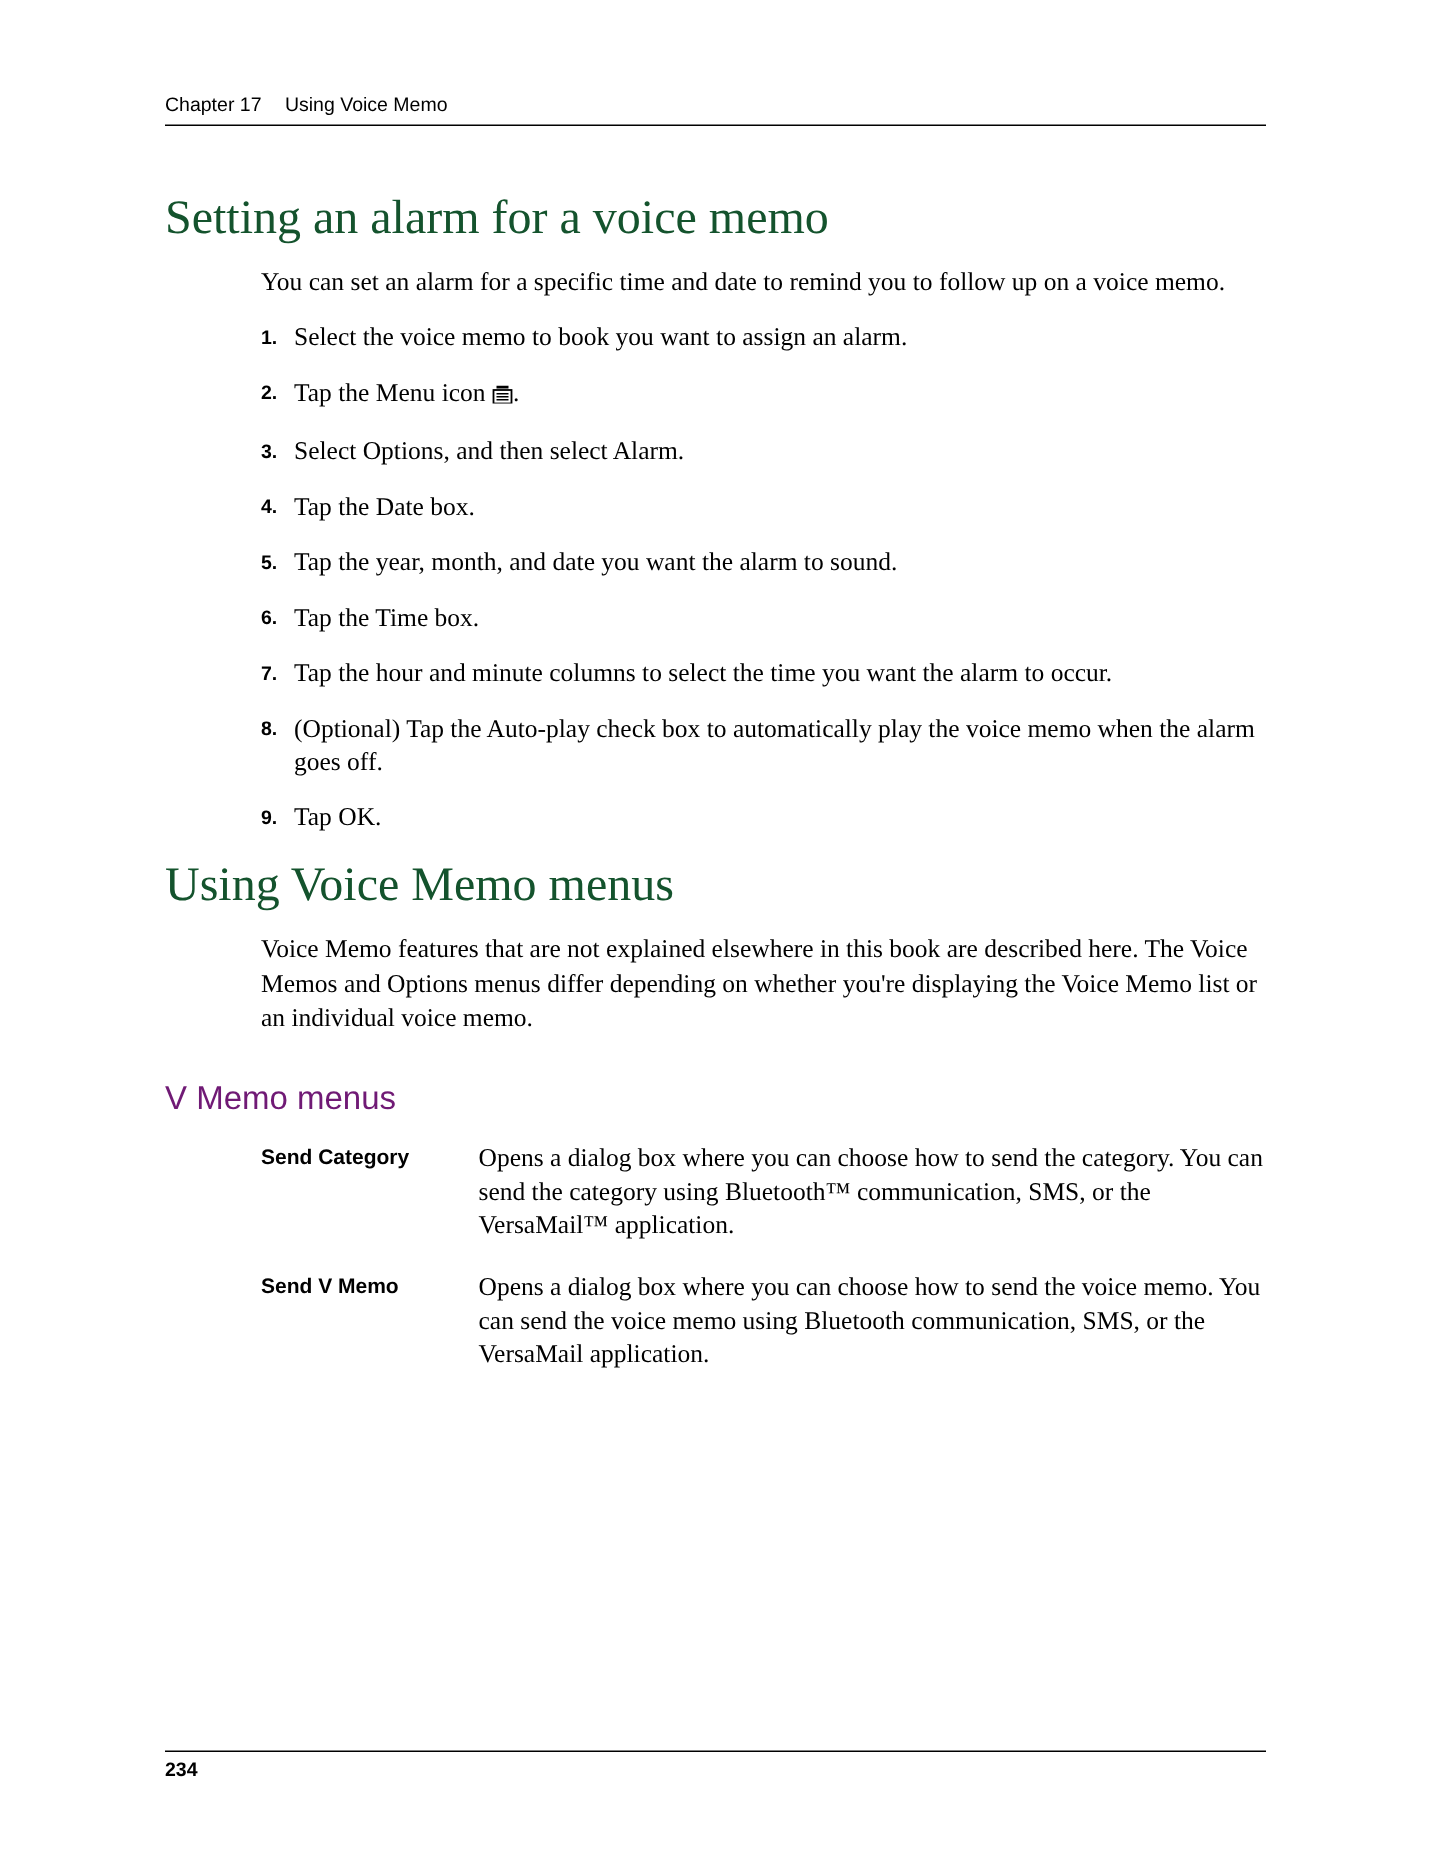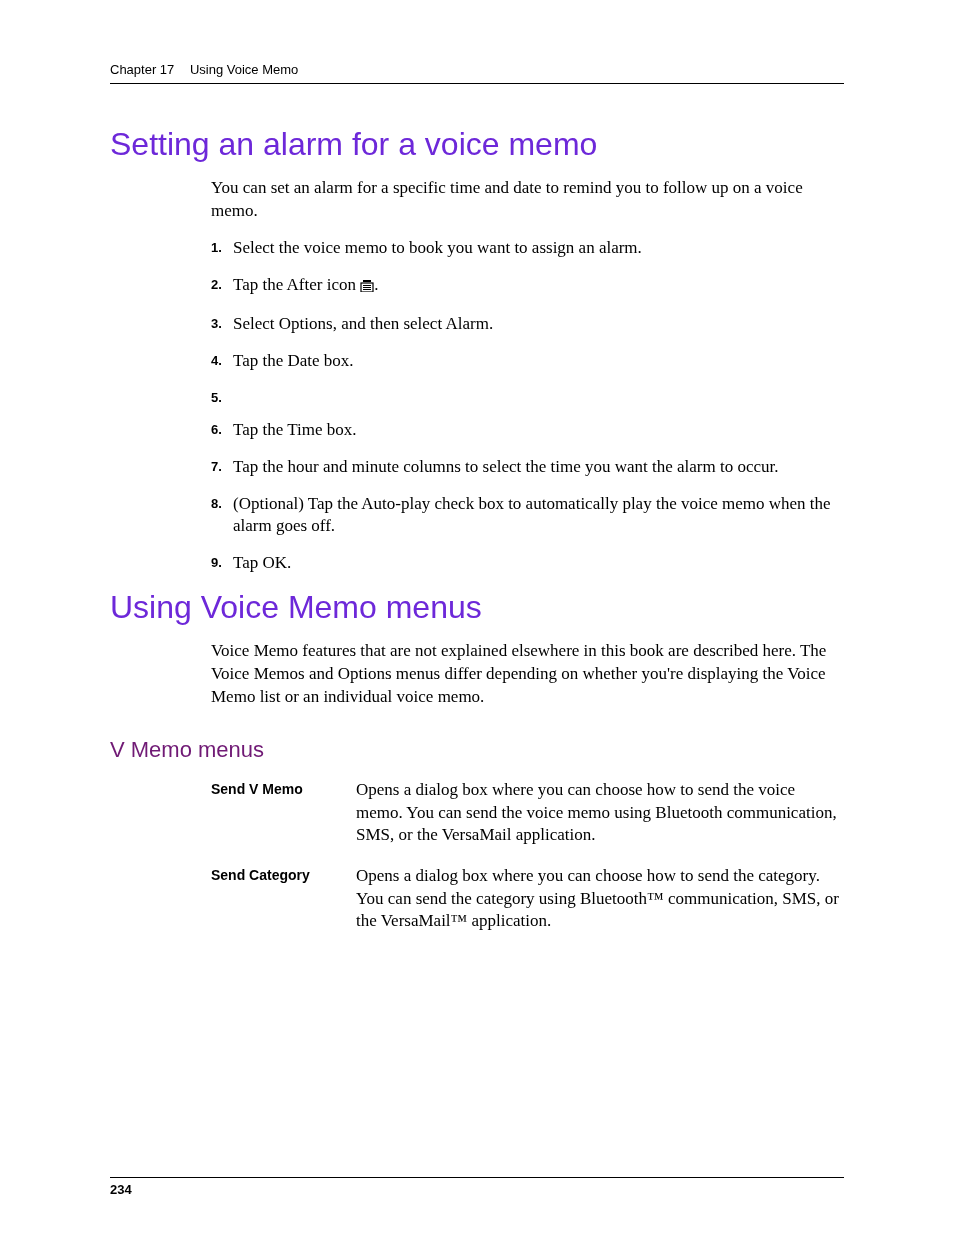--- a/index.html
+++ b/index.html
@@ -19,29 +19,29 @@
   .running-header {
     border-bottom: 1.5px solid #000;
     padding-bottom: 6px;
     margin-bottom: 42px;
     font-family: Arial, Helvetica, sans-serif;
     font-size: 13px;
   }
   .rh-chapter { display: inline; }
   .rh-title   { display: inline; }
   h1.section-title {
-    font-family: Liberation Sans, sans-serif;
+    font-family: Liberation Serif, serif;
     font-stretch: condensed;
     font-weight: 400;
-    color: #6d28d9;
+    color: #14532d;
     font-size: 32px;
     margin: 0 0 14px 0;
   }
   .body-indent {
-    margin-left: 101px;
+    margin-left: 64px;
   }
   p.body {
     font-size: 17px;
     line-height: 1.35;
     margin: 0 0 14px 0;
   }
   h3.proc-title {
     font-family: "Arial Narrow", Arial, Helvetica, sans-serif;
     font-stretch: condensed;
     font-weight: 600;
@@ -104,21 +104,21 @@
     padding-top: 2px;
   }
   .menu-desc {
     font-size: 17px;
     line-height: 1.33;
   }
   .page-footer {
     position: absolute;
     left: 110px;
     right: 110px;
-    bottom: 38px;
+    bottom: 48px;
     border-top: 1.5px solid #000;
     padding-top: 4px;
     font-family: Arial, Helvetica, sans-serif;
     font-weight: bold;
     font-size: 13px;
   }
   .gap-above-h1-2 { margin-top: 34px; }
 </style>
 </head>
 <body>
@@ -137,40 +137,41 @@
 
 
     <ol class="steps">
       <li>
         <span class="step-num">1.</span>
         <span class="step-text">Select the voice memo to book you want to assign an alarm.</span>
       </li>
       <li>
         <span class="step-num">2.</span>
         <span class="step-text">
-          <span>Tap the After icon </span><span class="menu-icon"><svg width="14" height="12" viewBox="0 0 14 12">
+          <span>Tap the Menu icon </span><span class="menu-icon"><svg width="14" height="12" viewBox="0 0 14 12">
                 <rect x="3" y="0" width="8" height="2" fill="#000"></rect>
                 <rect x="1" y="3" width="12" height="9" fill="none" stroke="#000" stroke-width="1.2"></rect>
                 <line x1="3" y1="5.5" x2="11" y2="5.5" stroke="#000" stroke-width="1"></line>
                 <line x1="3" y1="7.5" x2="11" y2="7.5" stroke="#000" stroke-width="1"></line>
                 <line x1="3" y1="9.5" x2="11" y2="9.5" stroke="#000" stroke-width="1"></line>
               </svg></span><span>.</span>
         </span>
       </li>
       <li>
         <span class="step-num">3.</span>
         <span class="step-text">Select Options, and then select Alarm.</span>
       </li>
       <li>
         <span class="step-num">4.</span>
         <span class="step-text">Tap the Date box.</span>
       </li>
       <li>
         <span class="step-num">5.</span>
         <span class="step-text">
+          <span>Tap the year, month, and date you want the alarm to sound.</span>
         </span>
       </li>
       <li>
         <span class="step-num">6.</span>
         <span class="step-text">Tap the Time box.</span>
       </li>
       <li>
         <span class="step-num">7.</span>
         <span class="step-text">Tap the hour and minute columns to select the time you want the alarm to occur.</span>
       </li>
@@ -187,27 +188,27 @@
 
   <h1 class="section-title gap-above-h1-2">Using Voice Memo menus</h1>
 
   <div class="body-indent">
     <p class="body">Voice Memo features that are not explained elsewhere in this book are described here. The Voice Memos and Options menus differ depending on whether you're displaying the Voice Memo list or an individual voice memo.</p>
   </div>
 
   <h2 class="subsection-title">V Memo menus</h2>
 
   <div class="body-indent menu-table">
+    <div class="menu-row">
+      <div class="menu-term">Send Category</div>
+      <div class="menu-desc">Opens a dialog box where you can choose how to send the category. You can send the category using Bluetooth™ communication, SMS, or the VersaMail™ application.</div>
+    </div>
     <div class="menu-row">
       <div class="menu-term">Send V Memo</div>
       <div class="menu-desc">Opens a dialog box where you can choose how to send the voice memo. You can send the voice memo using Bluetooth communication, SMS, or the VersaMail application.</div>
     </div>
-    <div class="menu-row">
-      <div class="menu-term">Send Category</div>
-      <div class="menu-desc">Opens a dialog box where you can choose how to send the category. You can send the category using Bluetooth™ communication, SMS, or the VersaMail™ application.</div>
-    </div>
   </div>
 
   <div class="page-footer">
     <span>234</span>
   </div>
 
 </div>
 
 </body></html>

